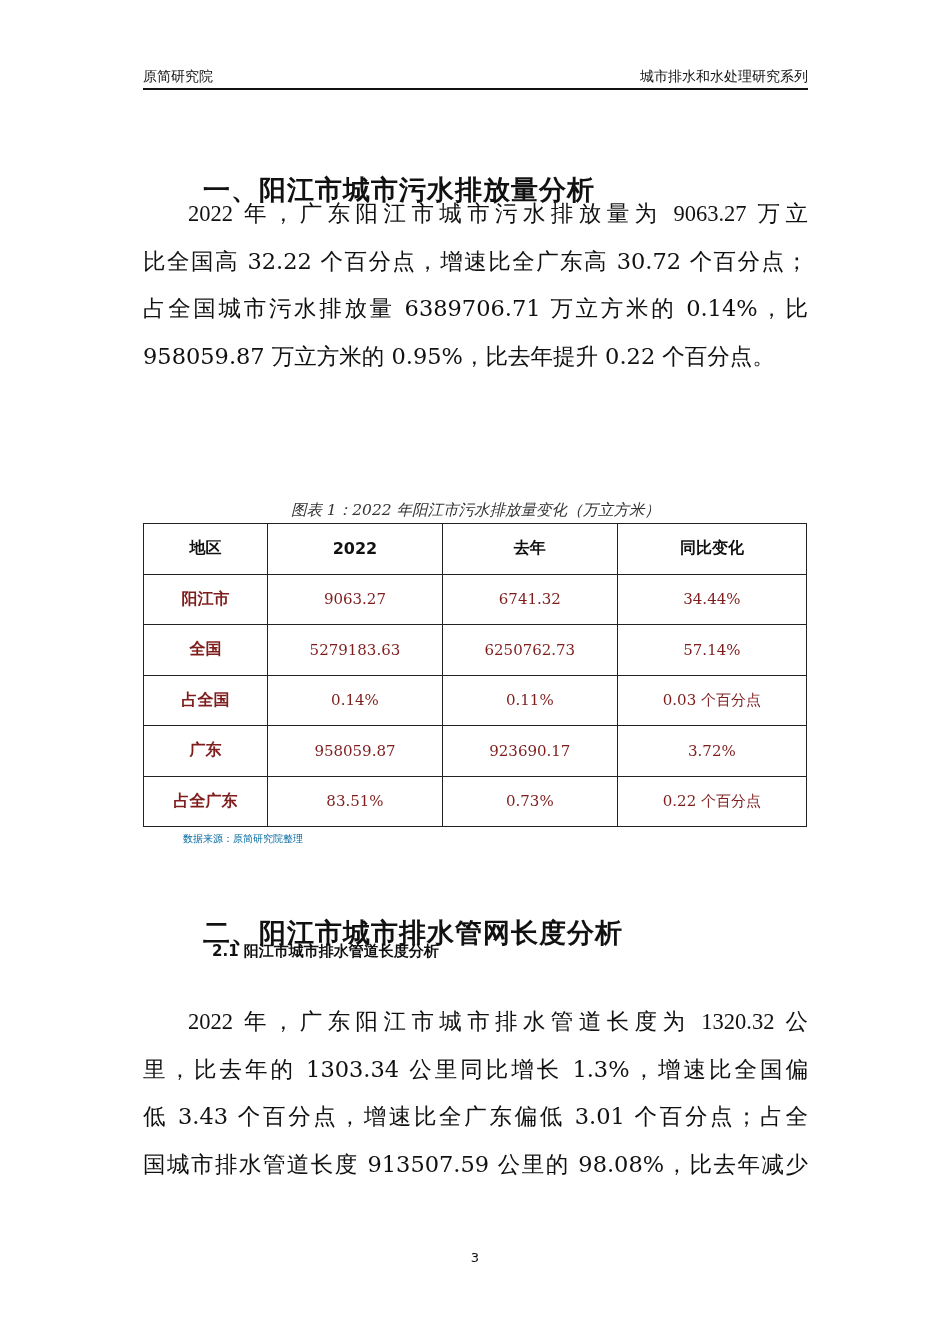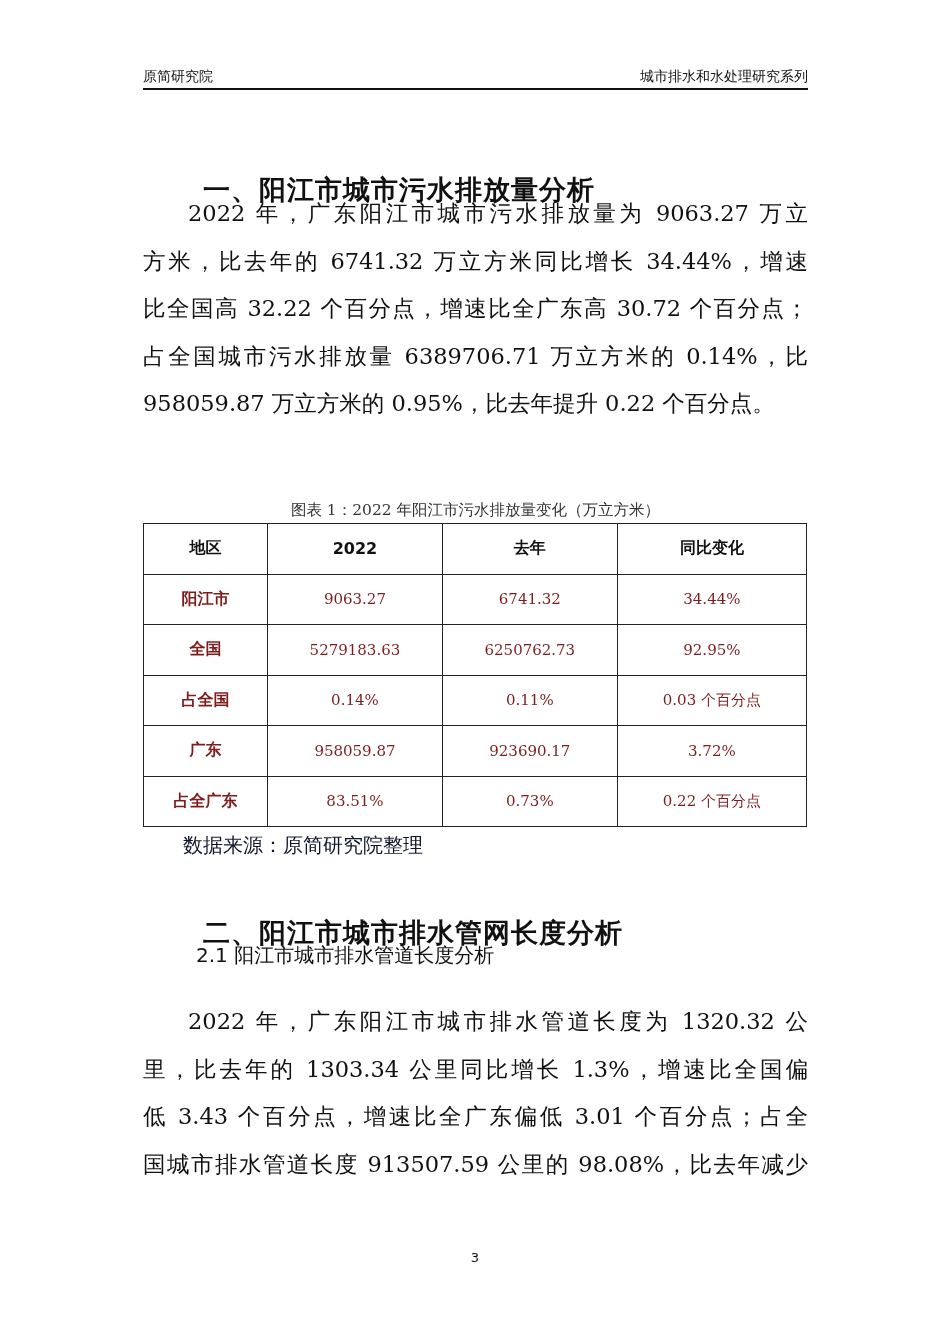--- a/index.html
+++ b/index.html
@@ -5,55 +5,54 @@
   html, body { margin: 0; padding: 0; background: #ffffff; }
   body { width: 950px; height: 1344px; position: relative; overflow: hidden;
          font-family: "DejaVu Serif", "Liberation Serif", serif; color: #111; }
   .header { position: absolute; left: 143px; top: 66px; width: 665px; height: 22px;
             border-bottom: 2px solid #111; font-family: Liberation Sans, sans-serif;
             font-size: 14px; }
   .header .left { position: absolute; left: 0; top: 2px; }
   .header .right { position: absolute; right: 0; top: 2px; }
   .h1 { position: absolute; left: 203px; font-family: "DejaVu Sans", "Liberation Sans", sans-serif;
         font-weight: bold; font-size: 27px; letter-spacing: 1px; margin-top: 38px; }
-  .h2 { position: absolute; left: 196px; font-family: "DejaVu Sans", "Liberation Sans", sans-serif;
-        font-weight: normal; font-size: 20px; }
+  .h2 { position: absolute; left: 212px; font-family: "DejaVu Sans", "Liberation Sans", sans-serif;
+        font-weight: bold; font-size: 15px; }
   .para { position: absolute; left: 143px; width: 665px; font-size: 22.5px; line-height: 47.5px;
           text-align: justify; }
   .para .line { display: block; height: 47.5px; white-space: nowrap; text-align-last: justify; }
   .para .line.last { text-align-last: left; }
-  .para .line.indent { padding-left: 45px; }
+  .para .line.indent { padding-left: 45px; font-family: Liberation Serif, serif; }
   .caption { position: absolute; left: 143px; width: 665px; top: 500px; text-align: center;
-             font-size: 15.5px; color: #333; }
+             font-size: 15.5px; color: #333; font-style: italic; }
   table.data { position: absolute; left: 143px; top: 523px; width: 664px; border-collapse: collapse;
                font-size: 15px; }
   table.data td, table.data th { border: 1.5px solid #222; height: 49.5px; text-align: center;
                                  padding: 0; }
   table.data th { font-family: "DejaVu Sans", "Liberation Sans", sans-serif; font-weight: bold;
                   font-size: 16px; }
   table.data td.rowhead { font-family: "DejaVu Sans", "Liberation Sans", sans-serif; font-weight: bold;
                           font-size: 16px; }
   table.data td { color: #7f1d1d; }
-  .source { position: absolute; left: 183px; top: 832px; font-size: 20px; color: #0f172a; }
+  .source { position: absolute; left: 183px; top: 832px; font-size: 10px; color: #0369a1; }
   .pagenum { position: absolute; left: 0; width: 950px; top: 1250px; text-align: center;
              font-family: "DejaVu Sans", "Liberation Sans", sans-serif; font-size: 13px; }
 </style>
 </head>
 <body>
 
 <div class="header">
   <span class="left">原简研究院</span>
   <span class="right">城市排水和水处理研究系列</span>
 </div>
 
 <div class="h1" style="top:134px;">一、阳江市城市污水排放量分析</div>
 
 <div class="para" style="top:190px;">
   <span class="line indent">2022 年，广东阳江市城市污水排放量为 9063.27 万立</span>
-  <span class="line">方米，比去年的 6741.32 万立方米同比增长 34.44%，增速</span>
   <span class="line">比全国高 32.22 个百分点，增速比全广东高 30.72 个百分点；</span>
   <span class="line">占全国城市污水排放量 6389706.71 万立方米的 0.14%，比</span>
   <span class="line last">958059.87 万立方米的 0.95%，比去年提升 0.22 个百分点。</span>
 </div>
 
 <div class="caption">图表 1：2022 年阳江市污水排放量变化（万立方米）</div>
 
 <table class="data">
   <thead>
     <tr>
@@ -67,21 +66,21 @@
     <tr>
       <td class="rowhead">阳江市</td>
       <td>9063.27</td>
       <td>6741.32</td>
       <td>34.44%</td>
     </tr>
     <tr>
       <td class="rowhead">全国</td>
       <td>5279183.63</td>
       <td>6250762.73</td>
-      <td>92.95%</td>
+      <td>57.14%</td>
     </tr>
     <tr>
       <td class="rowhead">占全国</td>
       <td>0.14%</td>
       <td>0.11%</td>
       <td>0.03 个百分点</td>
     </tr>
     <tr>
       <td class="rowhead">广东</td>
       <td>958059.87</td>

